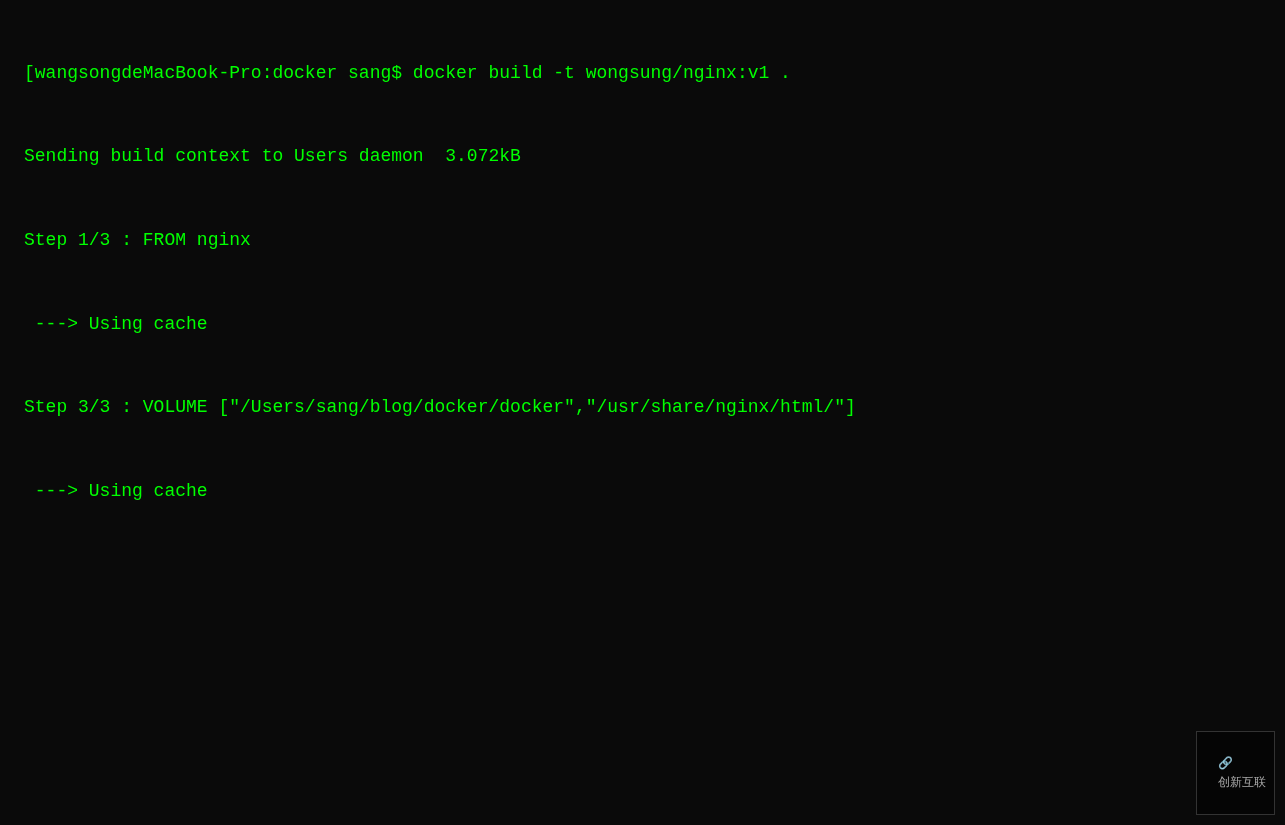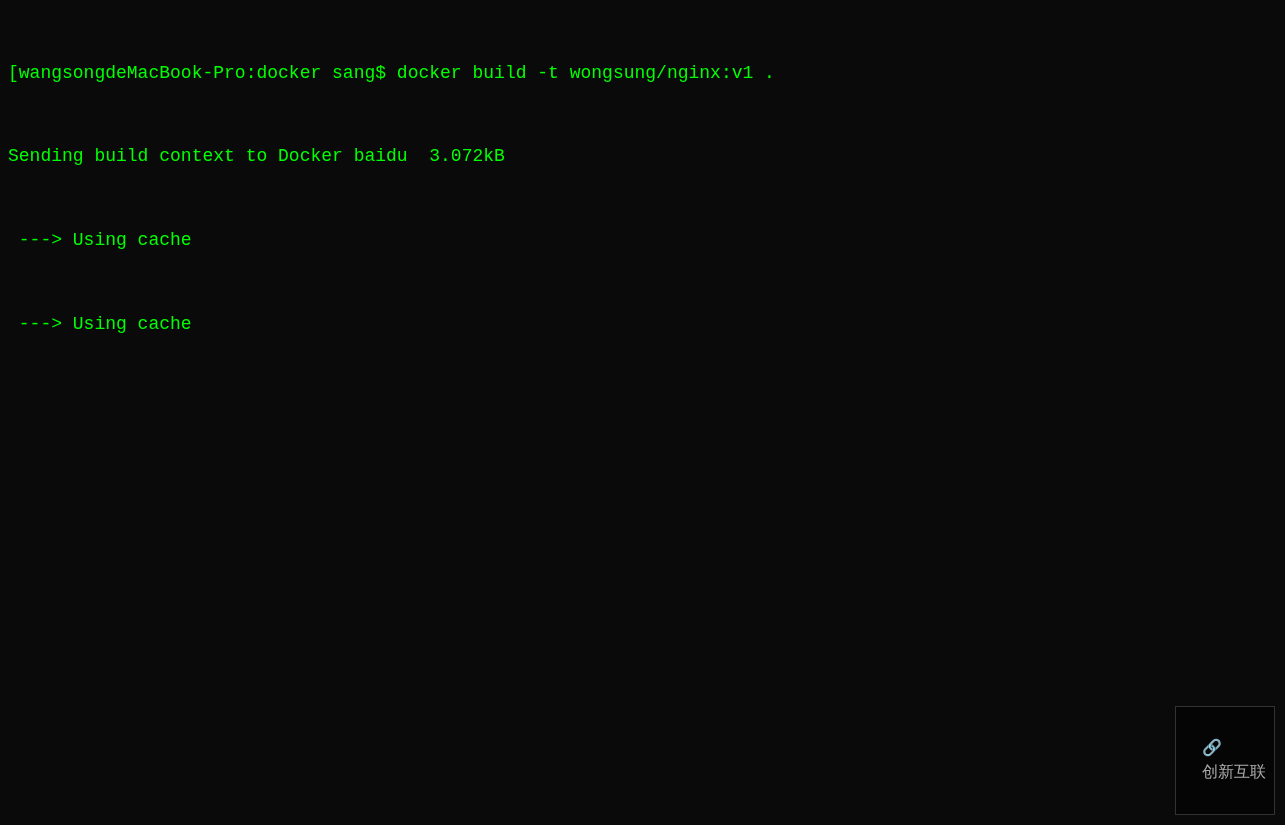--- a/index.html
+++ b/index.html
@@ -15,55 +15,57 @@
       font-family: 'Courier New', Courier, monospace;
       font-size: 18px;
       color: #00ff00;
       overflow: hidden;
     }
 
     .terminal {
       width: 1285px;
       height: 825px;
       background-color: #0a0a0a;
-      padding: 4px 8px;
+      padding: 4px 24px;
       line-height: 1.55;
       white-space: pre;
       overflow: hidden;
       position: relative;
     }
 
     .line {
       display: block;
       color: #00ff00;
     }
 
     .watermark {
       position: absolute;
       bottom: 10px;
       right: 10px;
       background-color: rgba(0,0,0,0.5);
       border: 1px solid #333;
       padding: 4px 8px;
-      font-size: 16px;
+      font-size: 12px;
       color: #aaa;
       font-family: sans-serif;
     }
 
     @keyframes blink {
       50% { opacity: 0; }
     }
   </style>
 </head>
 <body>
 
 <div class="terminal">
   <span class="line">[wangsongdeMacBook-Pro:docker sang$ docker build -t wongsung/nginx:v1 .</span>
-  <span class="line">Sending build context to Docker baidu  3.072kB</span>
+  <span class="line">Sending build context to Users daemon  3.072kB</span>
+  <span class="line">Step 1/3 : FROM nginx</span>
   <span class="line"> ---&gt; Using cache</span>
+  <span class="line">Step 3/3 : VOLUME ["/Users/sang/blog/docker/docker","/usr/share/nginx/html/"]</span>
   <span class="line"> ---&gt; Using cache</span>
   
   
   
   
   
   
   
   
   

